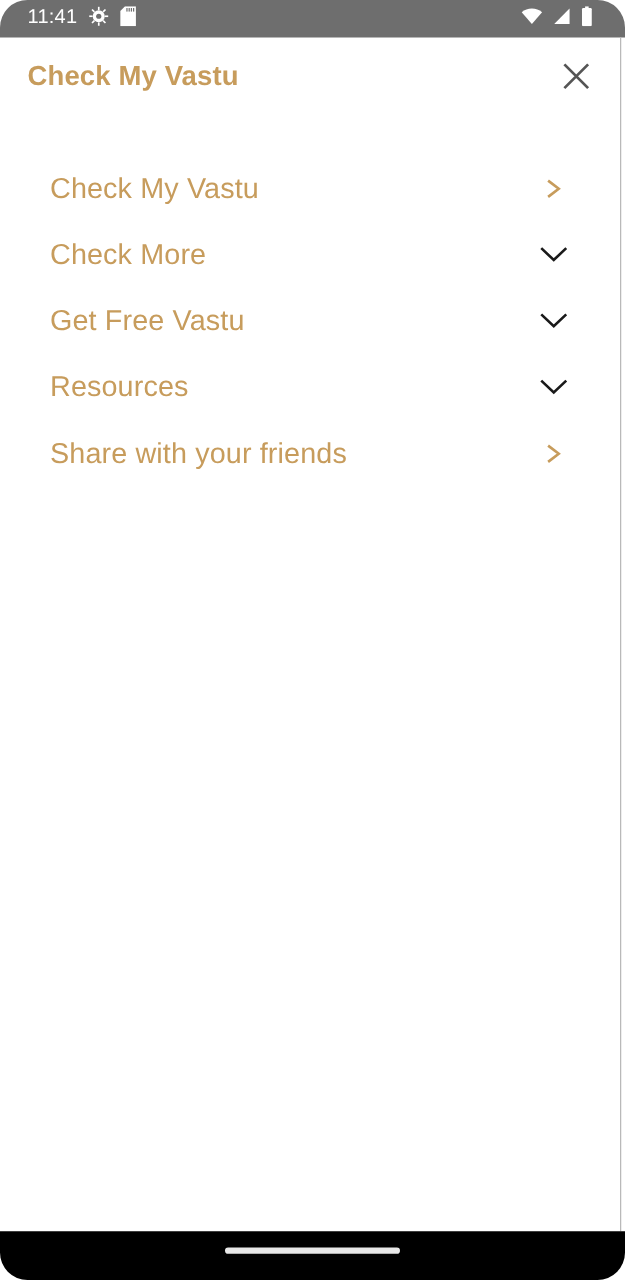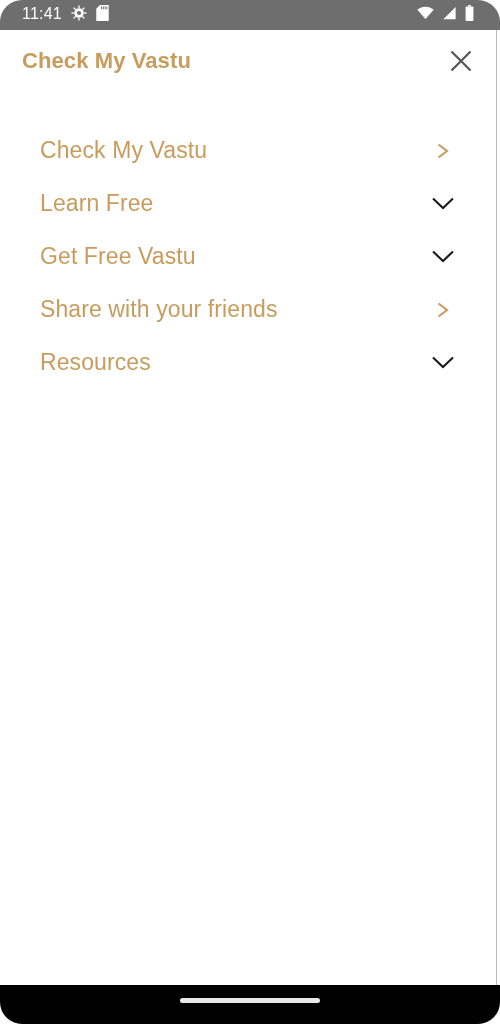--- a/index.html
+++ b/index.html
@@ -190,55 +190,55 @@
     <div class="menu-item">
       <span class="menu-label">Check My Vastu</span>
       <span class="menu-trail">
         <svg width="16" height="18" viewBox="0 0 16 18" aria-hidden="true">
           <path d="M3.5 2.5 L12 9 L3.5 15.5" fill="none" stroke="#c79c5c" stroke-width="2.1" stroke-linecap="butt" stroke-linejoin="miter"></path>
         </svg>
       </span>
     </div>
 
     <div class="menu-item">
-      <span class="menu-label">Learn Free</span>
+      <span class="menu-label">Check More</span>
       <span class="menu-trail">
         <svg width="24" height="15" viewBox="0 0 24 15" aria-hidden="true">
           <path d="M2 2.5 L12 12 L22 2.5" fill="none" stroke="#1a1a1a" stroke-width="2.1" stroke-linecap="butt" stroke-linejoin="miter"></path>
         </svg>
       </span>
     </div>
 
     <div class="menu-item">
       <span class="menu-label">Get Free Vastu</span>
       <span class="menu-trail">
         <svg width="24" height="15" viewBox="0 0 24 15" aria-hidden="true">
           <path d="M2 2.5 L12 12 L22 2.5" fill="none" stroke="#1a1a1a" stroke-width="2.1" stroke-linecap="butt" stroke-linejoin="miter"></path>
         </svg>
       </span>
     </div>
 
     <div class="menu-item">
+      <span class="menu-label">Resources</span>
+      <span class="menu-trail">
+        <svg width="24" height="15" viewBox="0 0 24 15" aria-hidden="true">
+          <path d="M2 2.5 L12 12 L22 2.5" fill="none" stroke="#1a1a1a" stroke-width="2.1" stroke-linecap="butt" stroke-linejoin="miter"></path>
+        </svg>
+      </span>
+    </div>
+
+    <div class="menu-item">
       <span class="menu-label">Share with your friends</span>
       <span class="menu-trail">
         <svg width="16" height="18" viewBox="0 0 16 18" aria-hidden="true">
           <path d="M3.5 2.5 L12 9 L3.5 15.5" fill="none" stroke="#c79c5c" stroke-width="2.1" stroke-linecap="butt" stroke-linejoin="miter"></path>
         </svg>
       </span>
     </div>
 
-    <div class="menu-item">
-      <span class="menu-label">Resources</span>
-      <span class="menu-trail">
-        <svg width="24" height="15" viewBox="0 0 24 15" aria-hidden="true">
-          <path d="M2 2.5 L12 12 L22 2.5" fill="none" stroke="#1a1a1a" stroke-width="2.1" stroke-linecap="butt" stroke-linejoin="miter"></path>
-        </svg>
-      </span>
-    </div>
-
   </div>
 
   <div class="drawer-edge"></div>
 
   <div class="navbar">
     <div class="nav-pill"></div>
   </div>
 
 </div>
 

